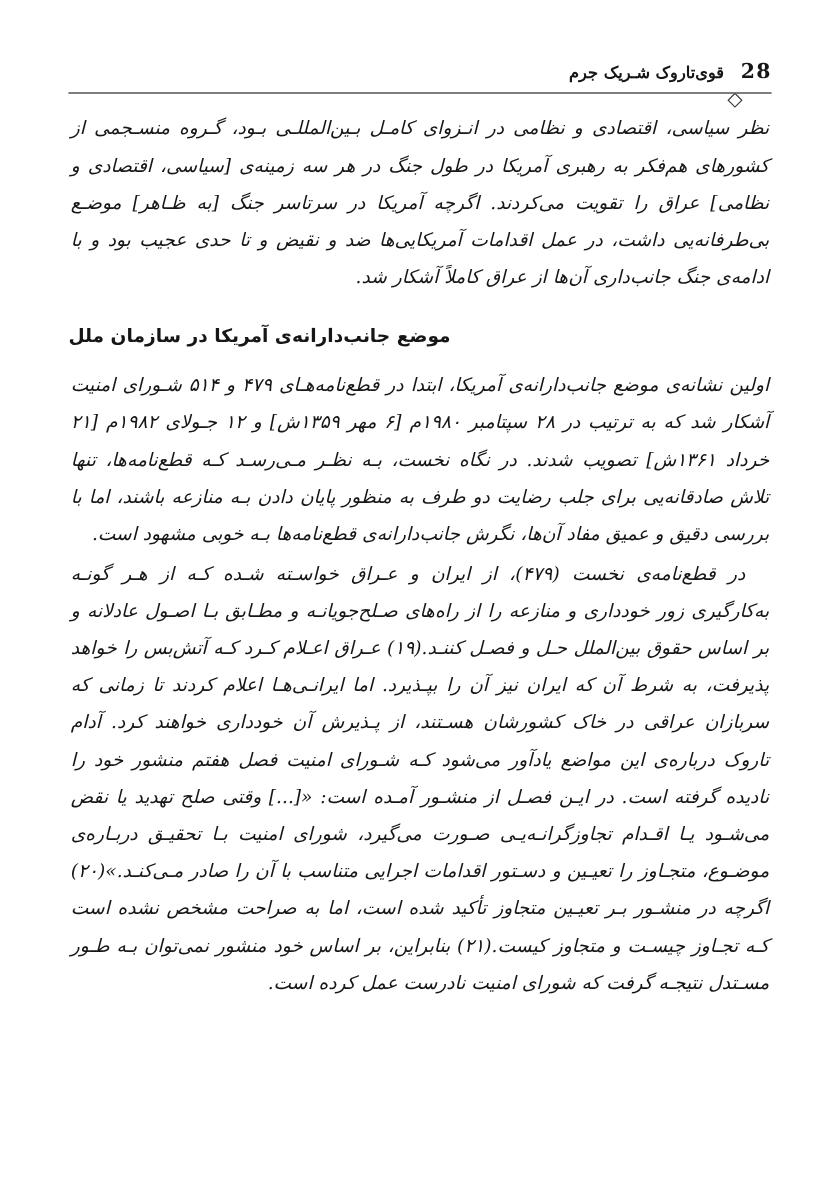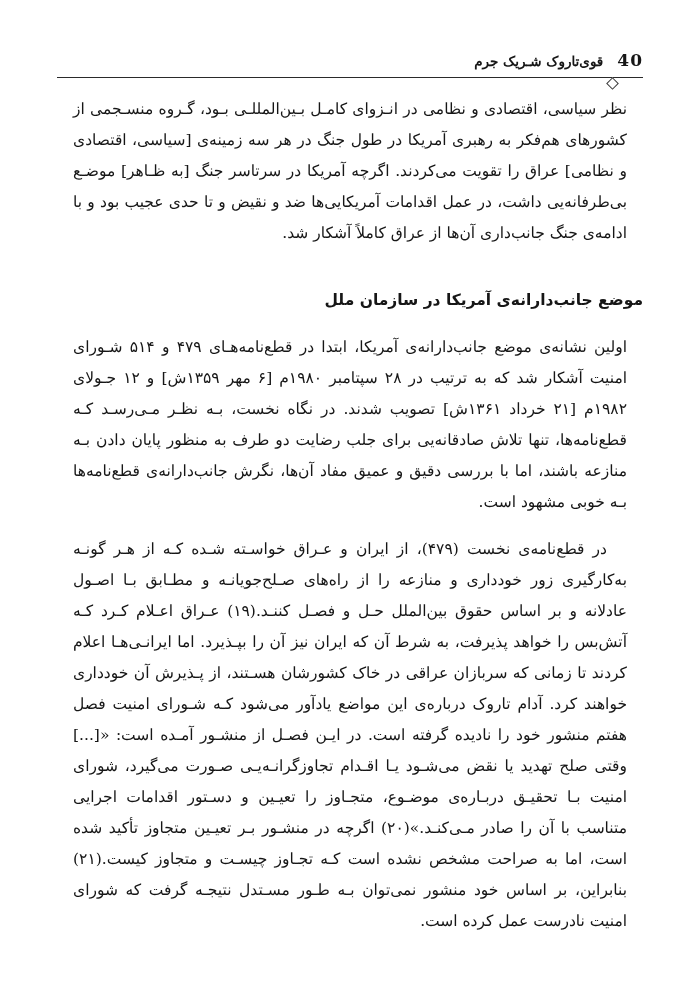--- a/index.html
+++ b/index.html
@@ -42,37 +42,37 @@
     border: 1px solid #3a3a3a;
     background: #ffffff;
     transform: rotate(45deg);
   }
   .body-text {
     margin-top: 14px;
     font-size: 15.5px;
     line-height: 31px;
     text-align: justify;
   }
-  .para { margin: 16px; }
+  .para { margin: 2px; font-style: italic; }
   .para.indented { text-indent: 20px; }
   .section-heading {
     font-family: "DejaVu Sans", "Liberation Sans", sans-serif;
     font-size: 15.5px;
     font-weight: bold;
-    margin: 36px 0 10px 0;
-    text-align: right;
+    margin: 18px 0 10px 0;
+    text-align: left;
   }
 </style>
 </head>
 <body>
 
 <div class="page">
 
   <header class="page-header">
-    <span class="page-number">40</span>
+    <span class="page-number">28</span>
     <span class="running-title">قوی‌تاروک شـریک جرم</span>
     <span class="ornament"></span>
   </header>
 
   <main class="body-text">
 
     <p class="para">نظر سیاسی، اقتصادی و نظامی در انـزوای کامـل بـین‌المللـی بـود، گـروه منسـجمی از کشورهای هم‌فکر به رهبری آمریکا در طول جنگ در هر سه زمینه‌ی [سیاسی، اقتصادی و نظامی] عراق را تقویت می‌کردند. اگرچه آمریکا در سرتاسر جنگ [به ظـاهر] موضـع بی‌طرفانه‌یی داشت، در عمل اقدامات آمریکایی‌ها ضد و نقیض و تا حدی عجیب بود و با ادامه‌ی جنگ جانب‌داری آن‌ها از عراق کاملاً آشکار شد.</p>
 
     <h2 class="section-heading">موضع جانب‌دارانه‌ی آمریکا در سازمان ملل</h2>
 

